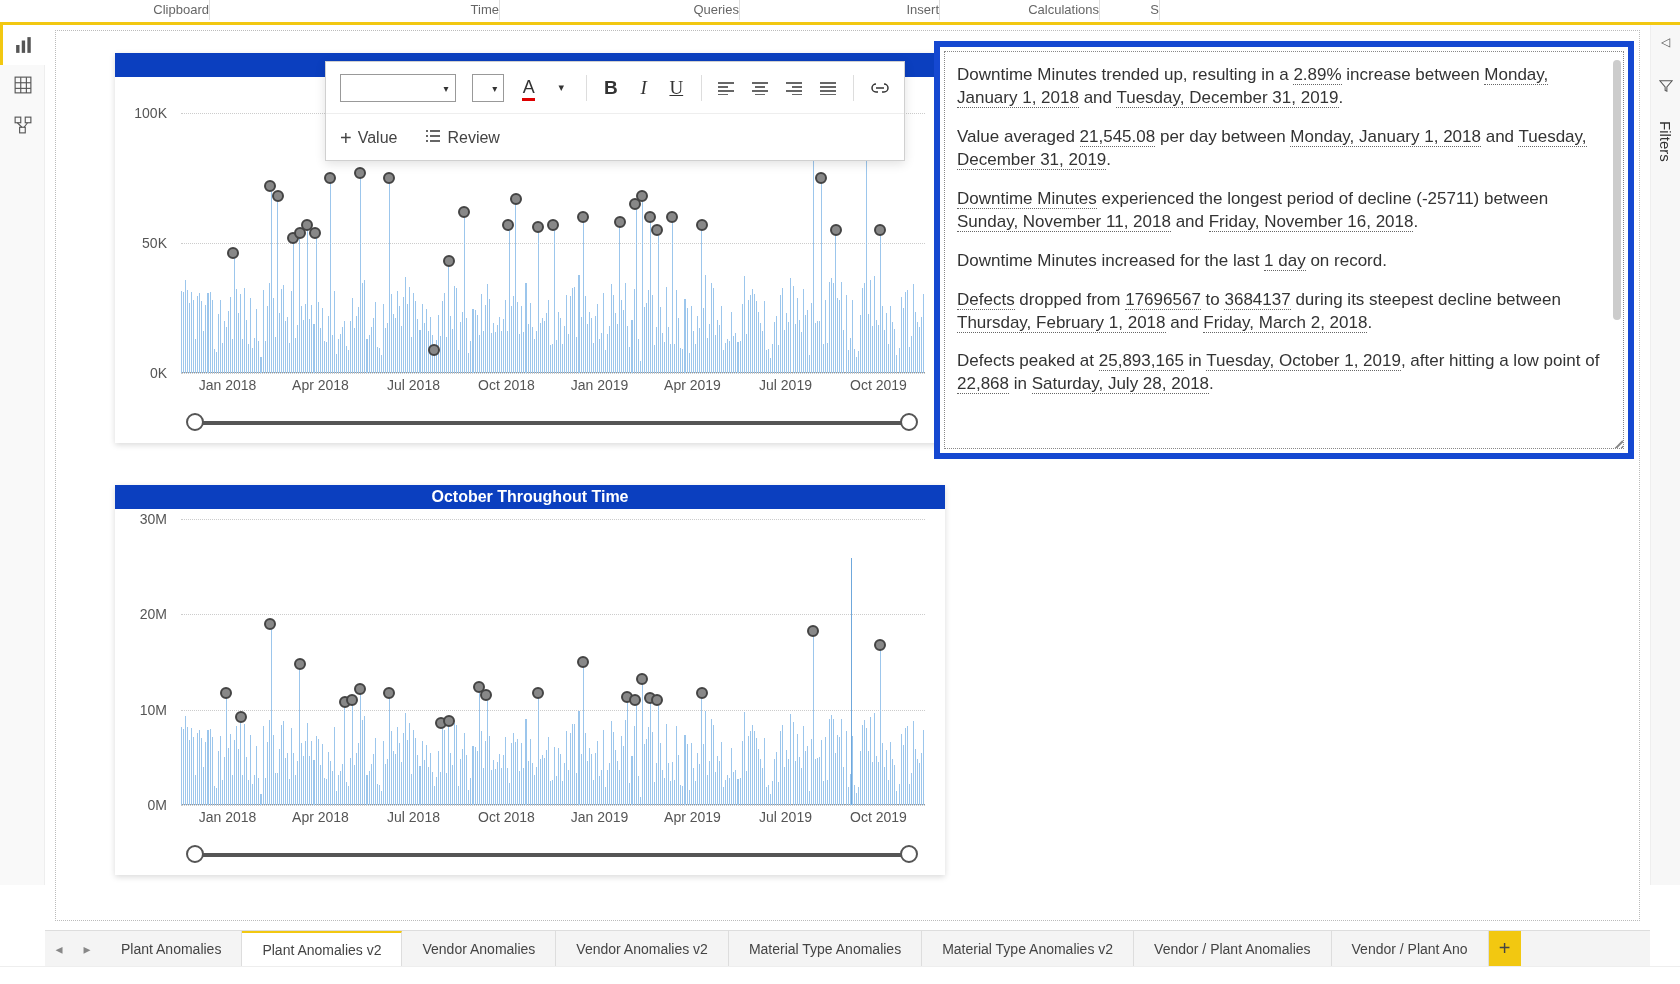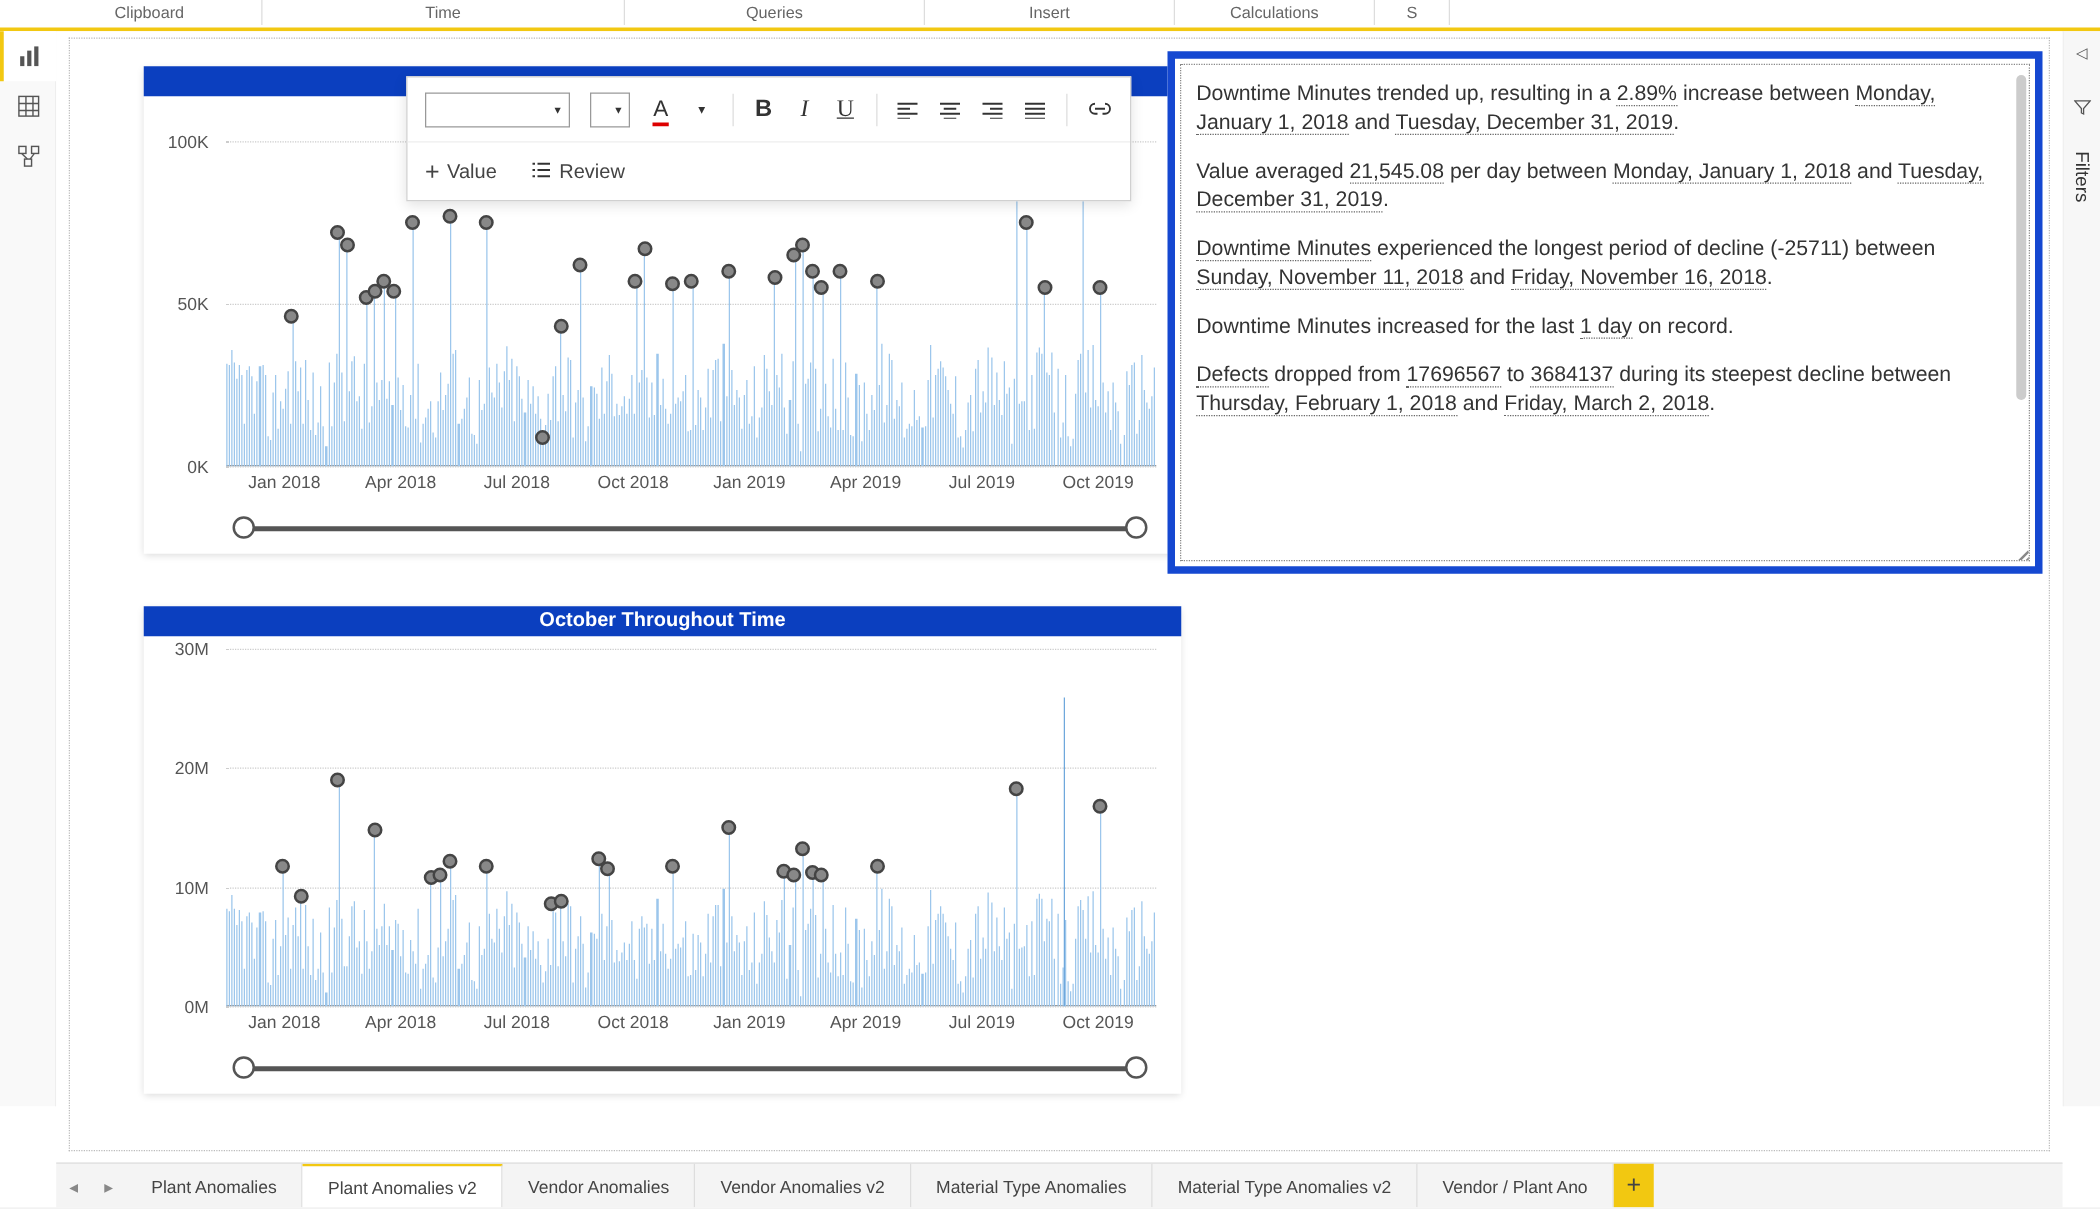--- a/index.html
+++ b/index.html
@@ -1,19 +1,19 @@
 <!DOCTYPE html>
 <html><head>
 <meta charset="utf-8">
 <style>
   * { box-sizing: border-box; margin: 0; padding: 0; }
   html, body { width: 1680px; height: 984px; font-family: "Segoe UI", Arial, sans-serif; background: #fff; overflow: hidden; font-size: 14px; color: #333; }
   
   .ribbon-groups { position: absolute; top: 0; left: 30px; right: 30px; height: 20px; display: flex; color: #666; font-size: 13px; }
-  .ribbon-groups div { border-right: 1px solid #ddd; text-align: center; padding-top: 2px; }
+  .ribbon-groups div { border-right: 1px solid #ddd; text-align: right; padding-top: 2px; }
   .rg-clipboard { flex: 0 0 180px; }
   .rg-data { flex: 0 0 290px; }
   .rg-queries { flex: 0 0 240px; }
   .rg-insert { flex: 0 0 200px; }
   .rg-calc { flex: 0 0 160px; }
   .rg-s { flex: 0 0 60px; }
   
   .yellow-line { position: absolute; top: 22px; left: 0; right: 0; height: 3px; background: #f2c811; }
   
   .left-rail { position: absolute; top: 25px; left: 0; width: 45px; height: 860px; border-right: 1px solid #eee; background: #f9f9f9; }
@@ -638,20 +638,21 @@
   </div>
 
   <div class="narrative-frame">
     <div class="narrative-inner">
       <div class="narrative-scroll"></div>
       <p><span>Downtime Minutes trended up, resulting in a </span><span class="dotted-u">2.89%</span><span> increase between </span><span class="dotted-u">Monday, January 1, 2018</span><span> and </span><span class="dotted-u">Tuesday, December 31, 2019</span><span>.</span></p>
       <p><span>Value averaged </span><span class="dotted-u">21,545.08</span><span> per day between </span><span class="dotted-u">Monday, January 1, 2018</span><span> and </span><span class="dotted-u">Tuesday, December 31, 2019</span><span>.</span></p>
       <p><span class="dotted-u">Downtime Minutes</span><span> experienced the longest period of decline (-25711) between </span><span class="dotted-u">Sunday, November 11, 2018</span><span> and </span><span class="dotted-u">Friday, November 16, 2018</span><span>.</span></p>
       <p><span>Downtime Minutes increased for the last </span><span class="dotted-u">1 day</span><span> on record.</span></p>
       <p><span class="dotted-u">Defects</span><span> dropped from </span><span class="dotted-u">17696567</span><span> to </span><span class="dotted-u">3684137</span><span> during its steepest decline between </span><span class="dotted-u">Thursday, February 1, 2018</span><span> and </span><span class="dotted-u">Friday, March 2, 2018</span><span>.</span></p>
+      <p><span>Defects peaked at </span><span class="dotted-u">25,893,165</span><span> in </span><span class="dotted-u">Tuesday, October 1, 2019</span><span>, after hitting a low point of </span><span class="dotted-u">22,868</span><span> in </span><span class="dotted-u">Saturday, July 28, 2018</span><span>.</span></p>
       <div class="resize-grip"></div>
     </div>
   </div>
 
   <div class="chart-card bottom">
     <div class="chart-title">October Throughout Time</div>
     <div class="chart-body">
       <div class="yaxis" id="yaxis-bot">
           <div class="ytick" style="top: 100%;">0M</div>
           <div class="ytick" style="top: 66.6667%;">10M</div>
@@ -1076,17 +1077,18 @@
 <div class="page-tabs">
   <div class="pt-nav">◂</div>
   <div class="pt-nav">▸</div>
   <div id="tabs-container" style="display:flex;overflow:hidden;">
       <div class="pt-tab">Plant Anomalies</div>
       <div class="pt-tab active">Plant Anomalies v2</div>
       <div class="pt-tab">Vendor Anomalies</div>
       <div class="pt-tab">Vendor Anomalies v2</div>
       <div class="pt-tab">Material Type Anomalies</div>
       <div class="pt-tab">Material Type Anomalies v2</div>
+      <div class="pt-tab">Vendor / Plant Anomalies</div>
       <div class="pt-tab">Vendor / Plant Ano</div>
     </div>
   <div class="pt-add">+</div>
 </div>
 <div class="bottom-bar"></div>
 
 </body></html>

